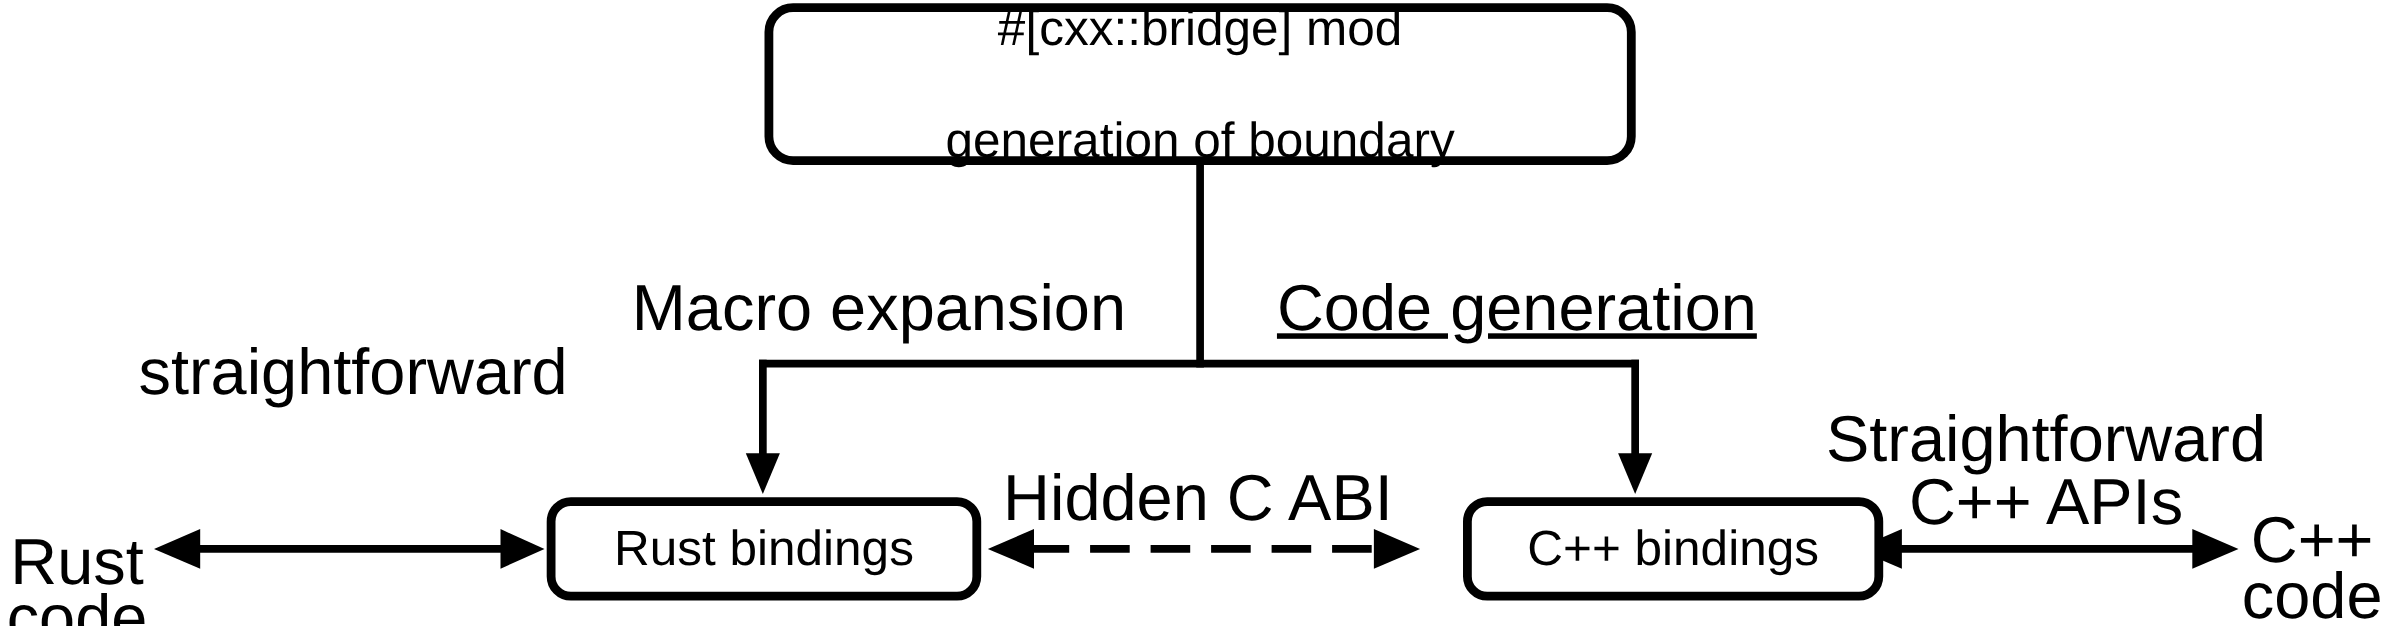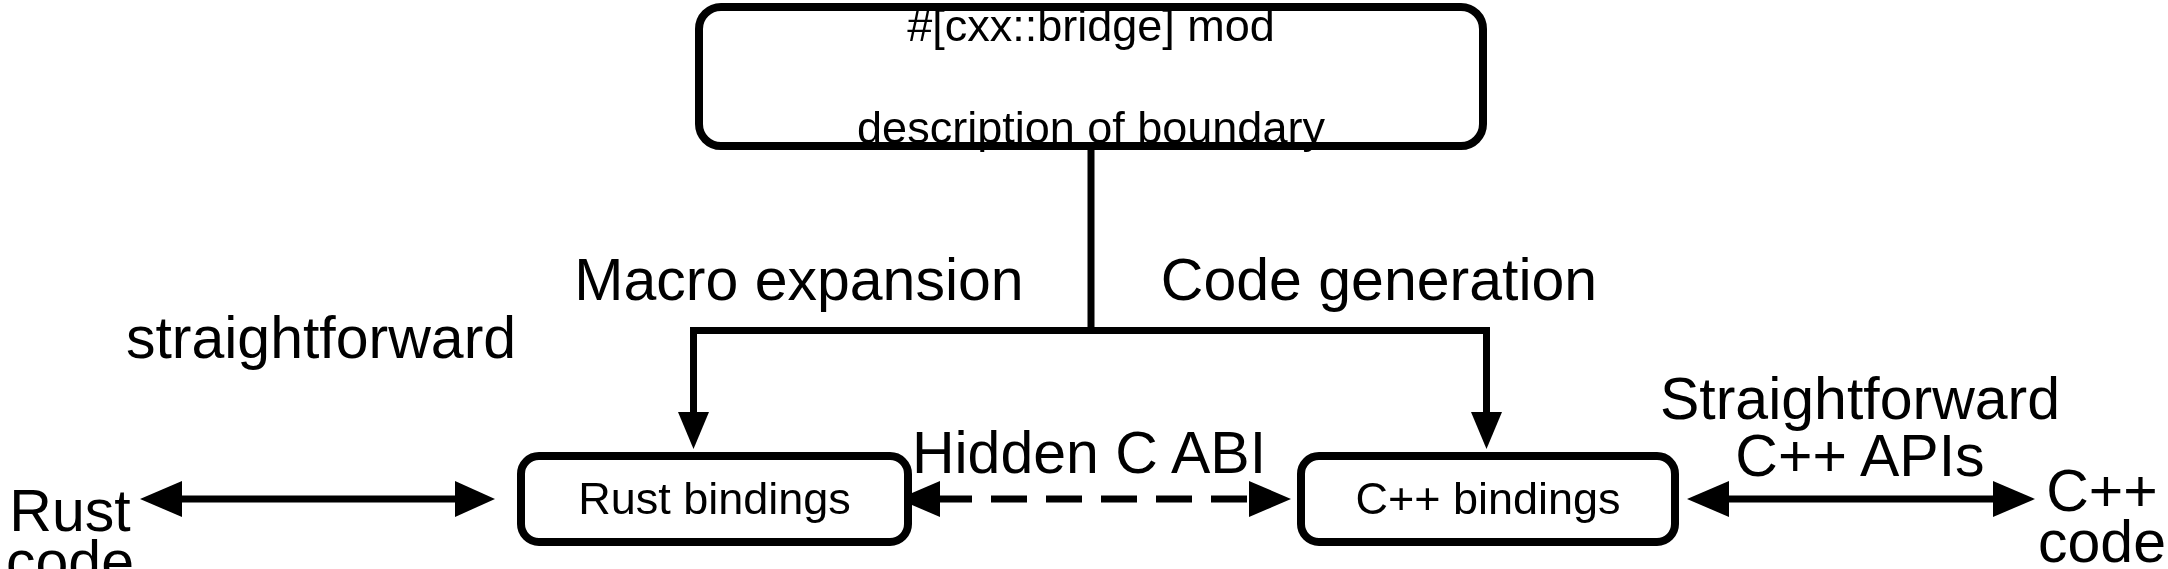--- a/index.html
+++ b/index.html
@@ -34,38 +34,37 @@
     width: 792px; height: 147px;
     border-radius: 26px;
     font-size: 45px;
     line-height: 54px;
   }
   .node-rust-bindings {
     left: 497px; top: 452px;
     width: 395px; height: 94px;
     border-radius: 22px;
     font-size: 45px;
-    margin-left: 20px;
   }
   .node-cpp-bindings {
-    left: 1297px; top: 452px;
+    left: 1330px; top: 452px;
     width: 382px; height: 94px;
     border-radius: 22px;
     font-size: 45px;
   }
   .lbl {
     position: absolute;
     transform: translateX(-50%);
     white-space: nowrap;
     text-align: center;
     font-size: 59px;
     line-height: 54px;
   }
   .lbl-macro { left: 799px;  top: 253px; }
-  .lbl-codegen { left: 1379px; top: 253px; }
+  .lbl-codegen { left: 1379px; top: 253px; text-decoration: underline; }
   .lbl-hidden { left: 1089px; top: 426px; }
   .lbl-safe { left: 321px;  top: 311px; line-height: 55px; }
   .lbl-straight { left: 1860px; top: 371px; line-height: 57px; }
   .lbl-rust-code { left: 70px;   top: 466px; line-height: 51px; margin-top: 20px; }
   .lbl-cpp-code { left: 2102px; top: 466px; line-height: 51px; }
   .stroke { stroke: #000000; stroke-width: 7; fill: none; }
   .fill { fill: #000000; stroke: none; }
 </style>
 </head>
 <body>
@@ -103,21 +102,21 @@
 
     <g>
       <line class="stroke" x1="1727" y1="499" x2="1995" y2="499"></line>
       <polygon class="fill" points="1729,481 1729,517 1687,499"></polygon>
       <polygon class="fill" points="1993,481 1993,517 2035,499"></polygon>
     </g>
   </svg>
 
   <div class="node node-bridge">
     <div>#[cxx::bridge] mod</div>
-    <div>description of boundary</div>
+    <div>generation of boundary</div>
   </div>
 
   <div class="node node-rust-bindings">
     <div>Rust bindings</div>
   </div>
 
   <div class="node node-cpp-bindings">
     <div>C++ bindings</div>
   </div>
 

